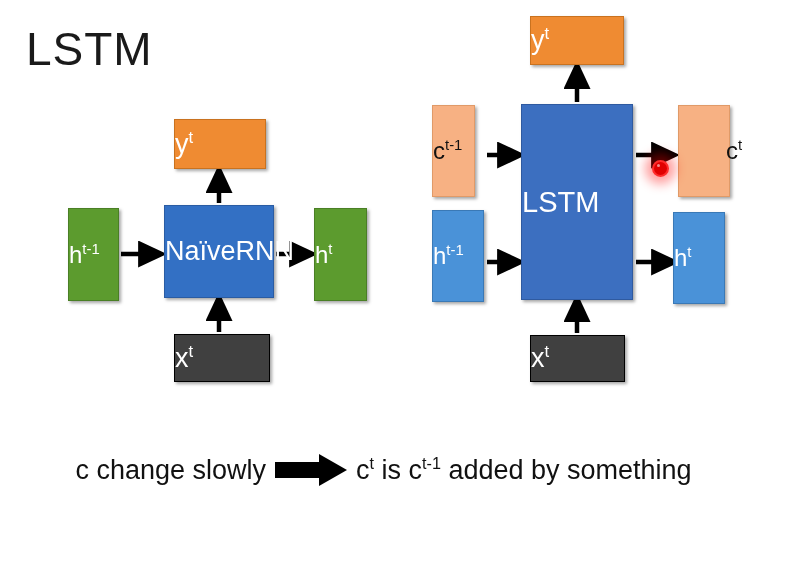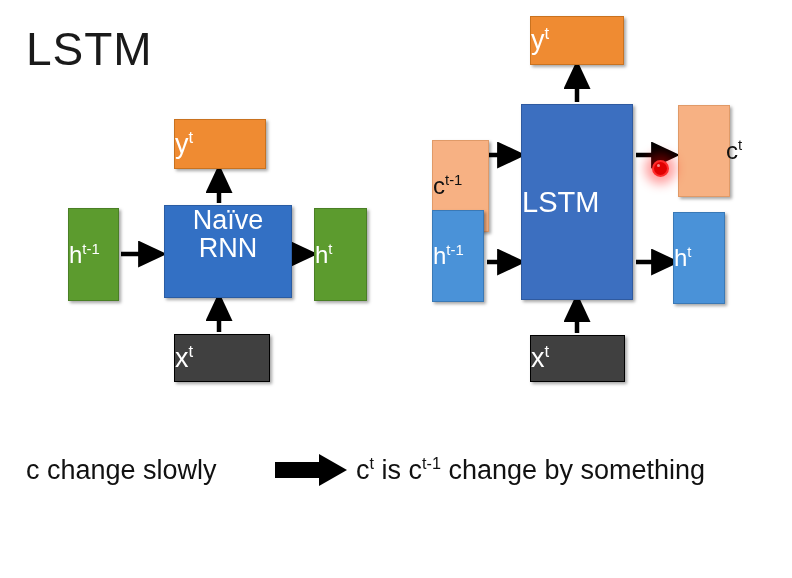--- a/index.html
+++ b/index.html
@@ -153,38 +153,38 @@
   </svg>
 
   <div class="box c-orange" style="left:174px; top:119px; width:92px; height:50px; font-size:27px;">
     <span><span>y</span><sup>t</sup></span>
   </div>
 
   <div class="box c-green" style="left:68px; top:208px; width:51px; height:93px; font-size:24px;">
     <span><span>h</span><sup>t-1</sup></span>
   </div>
 
-  <div class="box c-blue" style="left:164px; top:205px; width:128px; height:93px; font-size:27px; flex-direction:column;">
+  <div class="box c-blue" style="left:164px; top:205px; width:110px; height:93px; font-size:27px; flex-direction:row;">
     <span class="stack">Naïve</span>
     <span class="stack">RNN</span>
   </div>
 
   <div class="box c-green" style="left:314px; top:208px; width:53px; height:93px; font-size:24px;">
     <span><span>h</span><sup>t</sup></span>
   </div>
 
   <div class="box c-black" style="left:174px; top:334px; width:96px; height:48px; font-size:27px;">
     <span><span>x</span><sup>t</sup></span>
   </div>
 
   <div class="box c-orange" style="left:530px; top:16px; width:94px; height:49px; font-size:27px;">
     <span><span>y</span><sup>t</sup></span>
   </div>
 
-  <div class="box c-peach" style="left:432px; top:105px; width:57px; height:92px; font-size:24px;margin-top:35px;">
+  <div class="box c-peach" style="left:432px; top:105px; width:43px; height:92px; font-size:24px;">
     <span><span>c</span><sup>t-1</sup></span>
   </div>
 
   <div class="box c-ltblue" style="left:432px; top:210px; width:52px; height:92px; font-size:24px;">
     <span><span>h</span><sup>t-1</sup></span>
   </div>
 
   <div class="box c-dkblue" style="left:521px; top:104px; width:112px; height:196px; font-size:29px;">
     <span>LSTM</span>
   </div>
@@ -196,27 +196,27 @@
   <div class="box c-ltblue" style="left:673px; top:212px; width:52px; height:92px; font-size:24px;">
     <span><span>h</span><sup>t</sup></span>
   </div>
 
   <div class="box c-black" style="left:530px; top:335px; width:95px; height:47px; font-size:27px;">
     <span><span>x</span><sup>t</sup></span>
   </div>
 
   <div id="cursor-dot" style="left:652px; top:160px;"></div>
 
-  <div class="caption-row" style="left:26px; top:448px;">
+  <div class="caption-row" style="left:26px; top:448px;text-align:right;">
     <span class="cap-left">c change slowly</span>
     <span class="cap-arrow">
       <svg width="72" height="32" viewBox="0 0 72 32" xmlns="http://www.w3.org/2000/svg">
         <path d="M0,8 L44,8 L44,0 L72,16 L44,32 L44,24 L0,24 Z" fill="#000000"></path>
       </svg>
     </span>
     <span class="cap-right">
-      <span>c</span><sup>t</sup><span> is </span><span>c</span><sup>t-1</sup><span> change by something</span>
+      <span>c</span><sup>t</sup><span> is </span><span>c</span><sup>t-1</sup><span> added by something</span>
     </span>
   </div>
 
 
 
 </div>
 
 </body></html>

